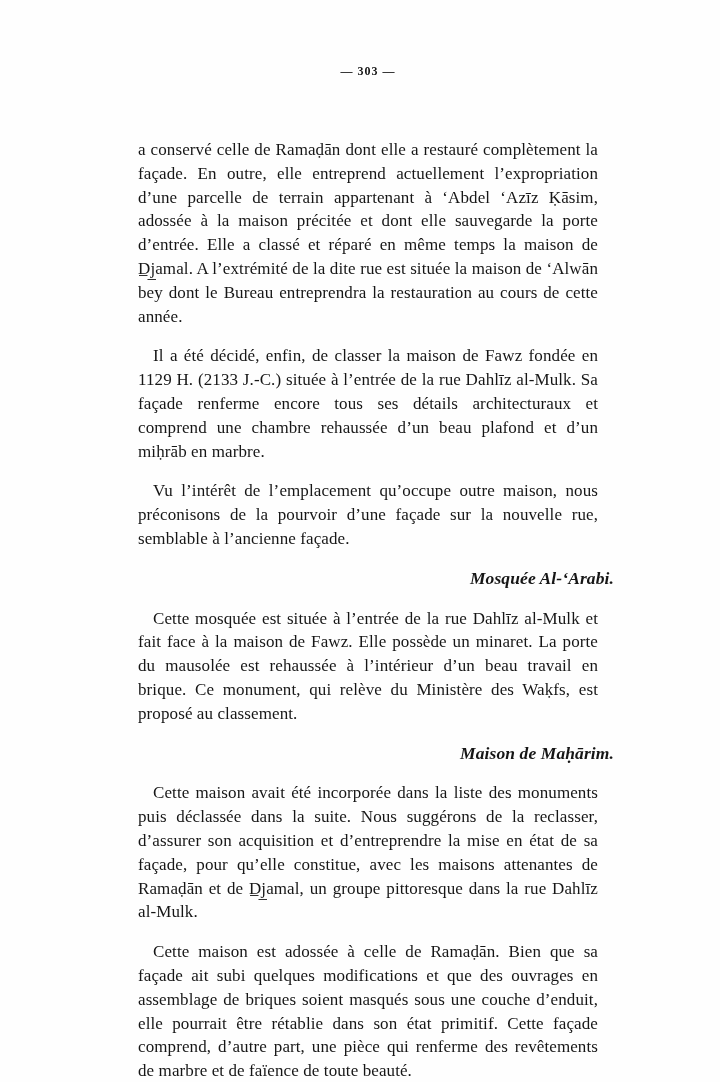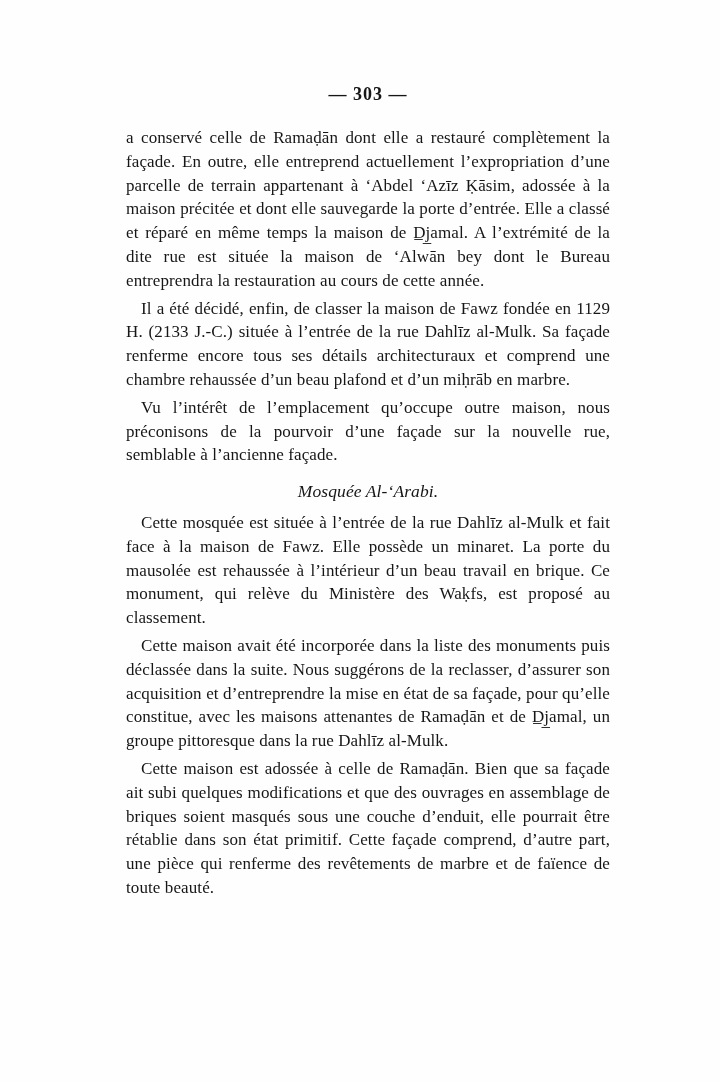--- a/index.html
+++ b/index.html
@@ -11,51 +11,51 @@
     position: relative;
     width: 720px;
     height: 1082px;
     background: #fefefe;
     overflow: hidden;
     font-family: "Liberation Serif", "DejaVu Serif", serif;
     color: #161616;
   }
   .page-number {
     position: absolute;
-    top: 84px;
+    top: 64px;
     left: 122px;
     width: 492px;
     text-align: center;
-    font-size: 18px;
+    font-size: 12px;
     font-weight: bold;
     letter-spacing: 1px;
     font-family: Liberation Serif, serif;
   }
   .text-block {
     position: absolute;
     top: 122px;
     left: 122px;
     width: 492px;
     font-size: 17px;
     line-height: 23.8px;
     text-align: justify;
     letter-spacing: 0.1px;
   }
   .para {
-    margin: 4px;
+    margin: 16px;
     text-indent: 0;
   }
   .para.indent {
     text-indent: 15px;
   }
   .heading {
     margin: 13px 0 7px 0;
     font-style: italic;
-    font-weight: normal;
-    text-align: center;
+    font-weight: bold;
+    text-align: right;
     text-indent: 0;
     font-size: 17.5px;
   }
 </style>
 </head>
 <body>
 
 <div class="page">
 
   <div class="page-number">— 303 —</div>
@@ -65,20 +65,21 @@
     <p class="para">a conservé celle de Ramaḍān dont elle a restauré complètement la façade.  En outre, elle entreprend actuellement l’expropriation d’une parcelle de terrain appartenant à ‘Abdel ‘Azīz Ḳāsim, adossée à la maison précitée et dont elle sauvegarde la porte d’entrée.  Elle a classé et réparé en même temps la maison de D̲j̲amal.  A l’extrémité de la dite rue est située la maison de ‘Alwān bey dont le Bureau entreprendra la restauration au cours de cette année.</p>
 
     <p class="para indent">Il a été décidé, enfin, de classer la maison de Fawz fondée en 1129 H. (2133 J.-C.) située à l’entrée de la rue Dahlīz al-Mulk.  Sa façade renferme encore tous ses détails architecturaux et comprend une chambre rehaussée d’un beau plafond et d’un miḥrāb en marbre.</p>
 
     <p class="para indent">Vu l’intérêt de l’emplacement qu’occupe outre maison, nous préconisons de la pourvoir d’une façade sur la nouvelle rue, semblable à l’ancienne façade.</p>
 
     <p class="heading">Mosquée Al-‘Arabi.</p>
 
     <p class="para indent">Cette mosquée est située à l’entrée de la rue Dahlīz al-Mulk et fait face à la maison de Fawz.  Elle possède un minaret.  La porte du mausolée est rehaussée à l’intérieur d’un beau travail en brique.  Ce monument, qui relève du Ministère des Waḳfs, est proposé au classement.</p>
 
+    <p class="heading">Maison de Maḥārim.</p>
 
     <p class="para indent">Cette maison avait été incorporée dans la liste des monuments puis déclassée dans la suite.  Nous suggérons de la reclasser, d’assurer son acquisition et d’entreprendre la mise en état de sa façade, pour qu’elle constitue, avec les maisons attenantes de Ramaḍān et de D̲j̲amal, un groupe pittoresque dans la rue Dahlīz al-Mulk.</p>
 
     <p class="para indent">Cette maison est adossée à celle de Ramaḍān.  Bien que sa façade ait subi quelques modifications et que des ouvrages en assemblage de briques soient masqués sous une couche d’enduit, elle pourrait être rétablie dans son état primitif. Cette façade comprend, d’autre part, une pièce qui renferme des revêtements de marbre et de faïence de toute beauté.</p>
 
   </div>
 
 </div>
 
 </body></html>

